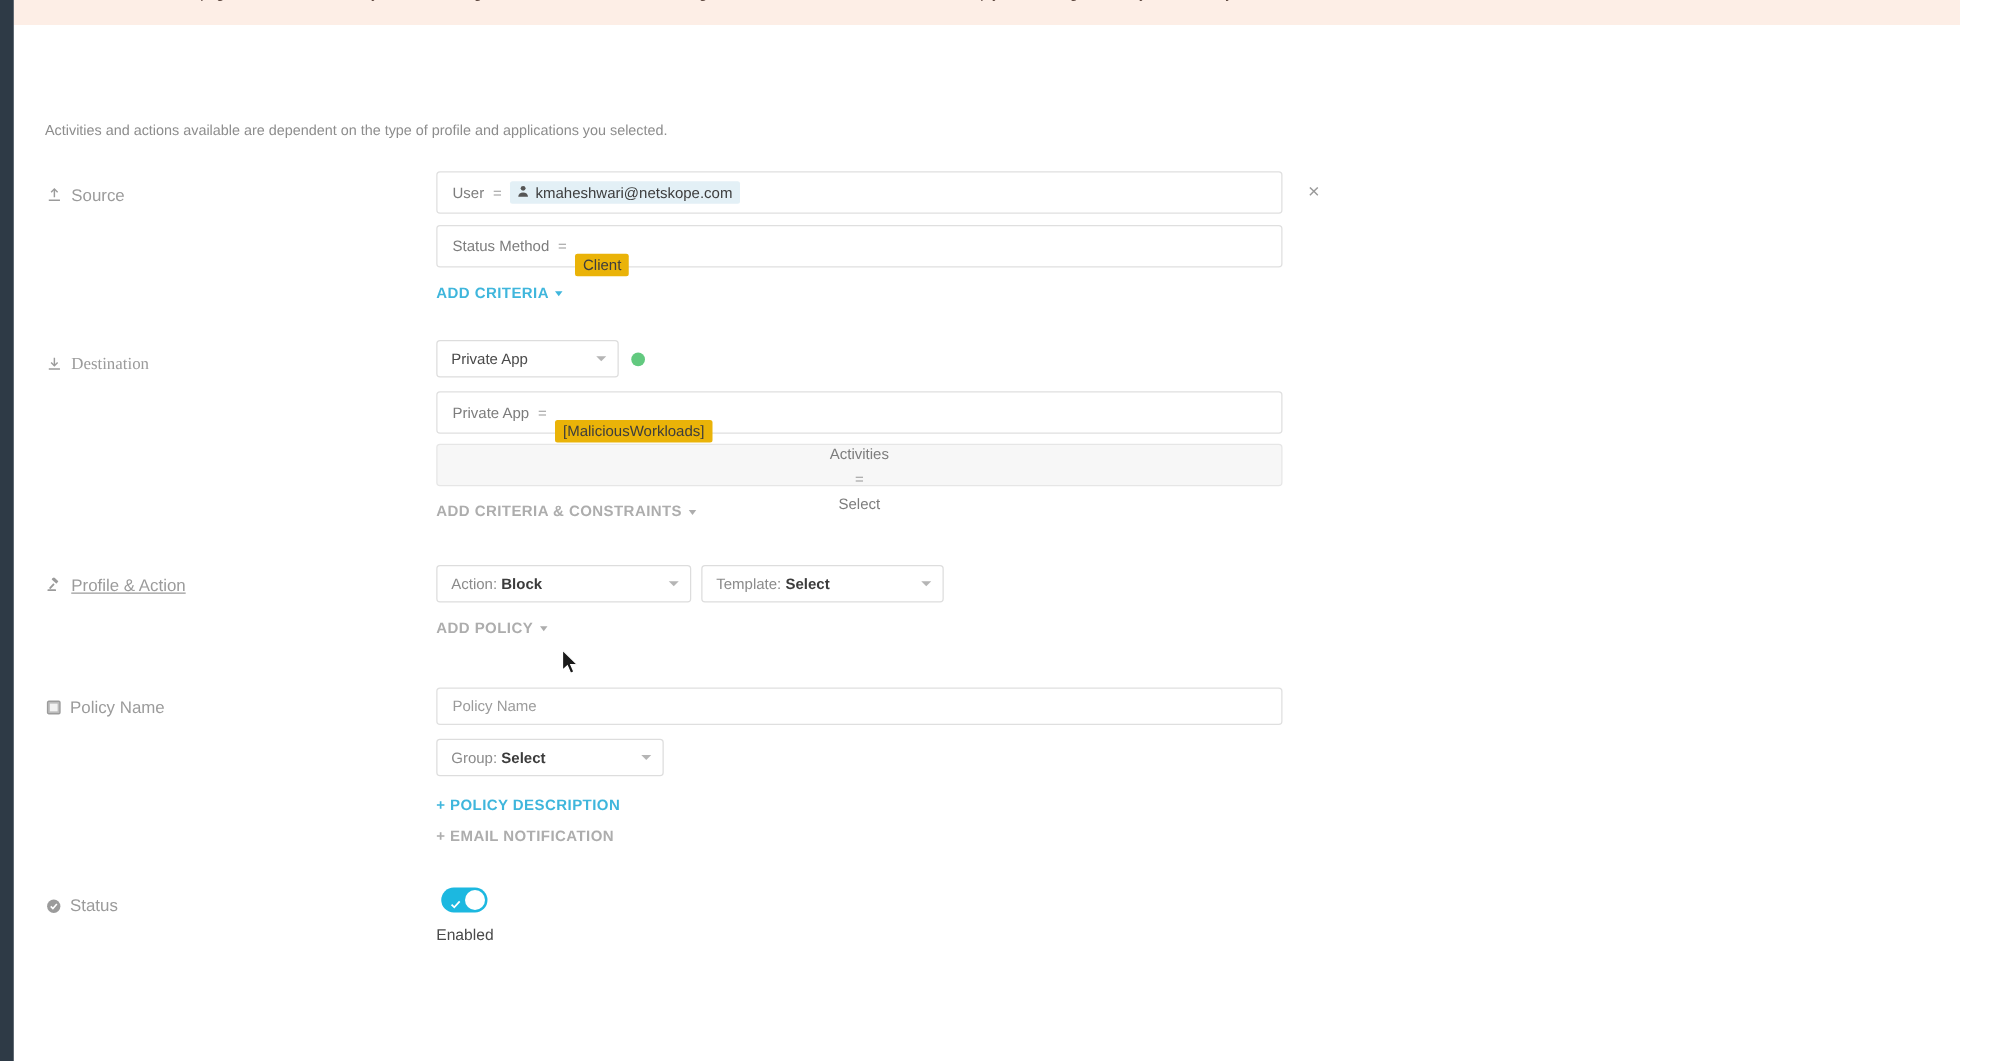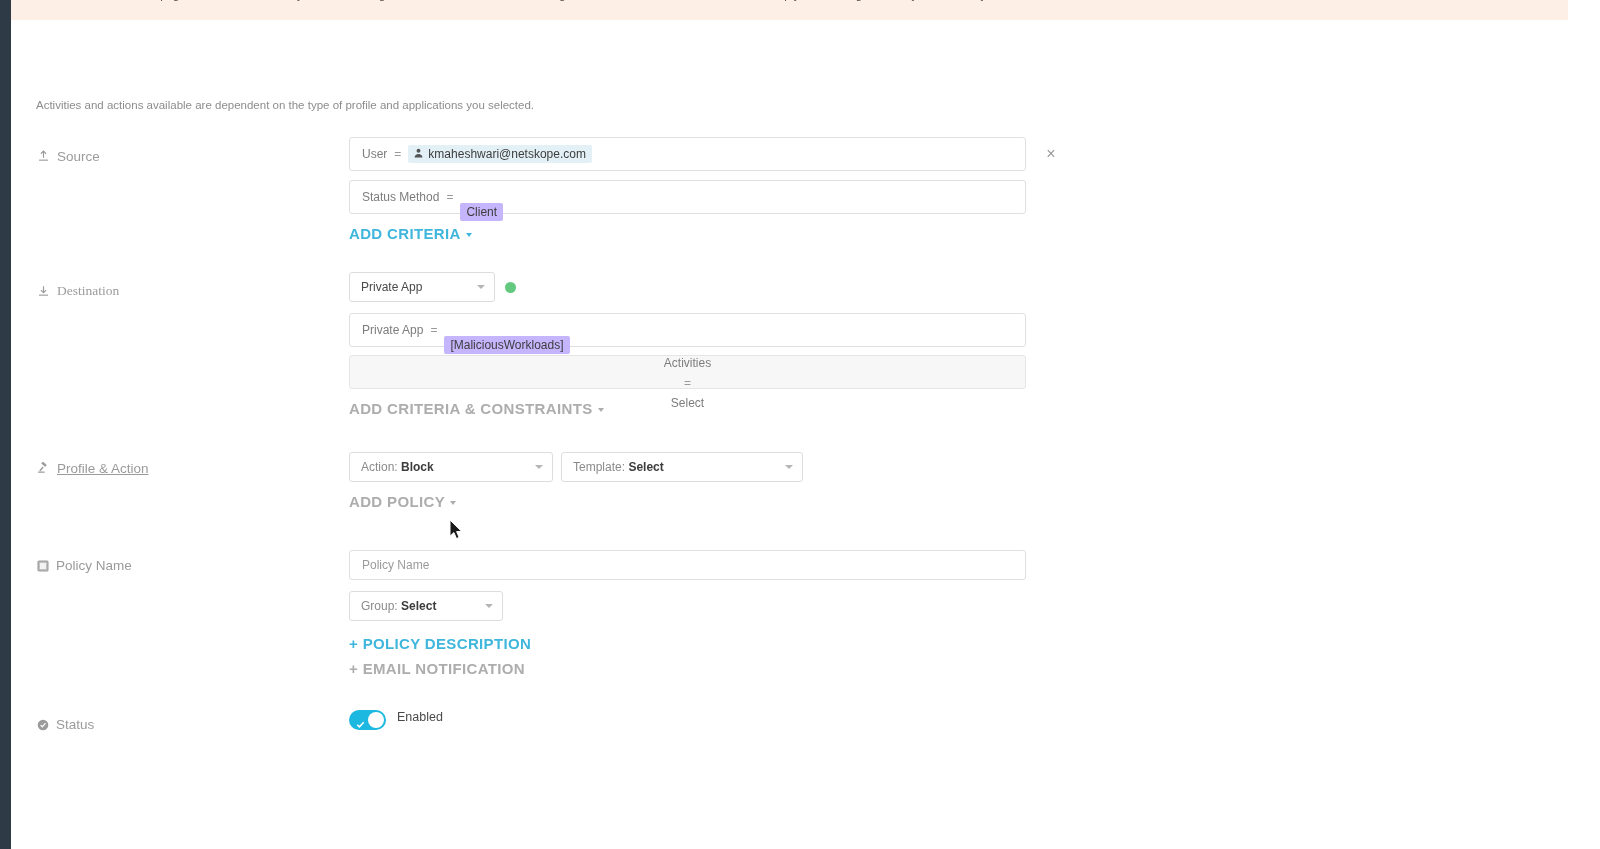--- a/index.html
+++ b/index.html
@@ -136,40 +136,40 @@
   .chip {
     background: #e3f0f6;
     border-radius: 2px;
     padding: 2px 6px;
     font-size: 12px;
     color: #3d3d3d;
     display: inline-flex;
     align-items: center;
     gap: 5px;
   }
-  .chip.plain { background: #c4b5fd; margin-top: 29px; }
+  .chip.plain { background: #eab308; margin-top: 29px; }
   .chip-icon { color: #555; display:block; }
 
   .row-with-remove {
     display: flex;
     align-items: center;
     gap: 3px;
   }
   .remove-x {
     width: 34px; height: 34px;
     margin-left: 5px;
     display: flex; align-items: center; justify-content: center;
     color: #9a9a9a;
     font-size: 16px;
     cursor: pointer;
     user-select: none;
   }
 
   .link-action {
-    font-size: 15px;
+    font-size: 12px;
     font-weight: 700;
     letter-spacing: .35px;
     color: #3fb6dc;
     cursor: pointer;
     display: inline-flex;
     align-items: center;
     gap: 5px;
   }
   .link-action.grey { color: #adadad; }
   .caret-dn {
@@ -222,21 +222,21 @@
     padding: 0 12px;
     font-size: 12px;
     color: #3c3c3c;
     font-family: "Liberation Sans", sans-serif;
     background: #fff;
     outline: none;
   }
   .text-input::placeholder { color: #9b9b9b; }
 
   
-  .toggle-wrap { display: flex; gap: 11px; }
+  .toggle-wrap { display: flex; align-items: center; gap: 11px; flex-direction: column; }
   .toggle {
     width: 37px; height: 20px;
     border-radius: 10px;
     background: #1cb8e0;
     position: relative;
     cursor: pointer;
     display: flex;
     align-items: center;
   }
   .toggle .knob {
@@ -387,21 +387,21 @@
         <span>Profile &amp; Action</span>
       </div>
 
       <div class="fields-col" style="top:0;">
         <div style="display:flex;align-items:center;gap:8px;">
           <div class="select-ctl" style="width:204px;">
             <span><span class="sel-prefix">Action:</span>
             <span class="sel-value">Block</span></span>
             <i class="sel-caret"></i>
           </div>
-          <div class="select-ctl" style="width:242px;">
+          <div class="select-ctl" style="width:194px;">
             <span><span class="sel-prefix">Template:</span>
             <span class="sel-value">Select</span></span>
             <i class="sel-caret"></i>
           </div>
         </div>
 
         <div style="height:11px;"></div>
 
         <div class="link-action grey">
           <span>ADD POLICY</span>
@@ -419,21 +419,21 @@
           </svg>
         </span>
         <span>Policy Name</span>
       </div>
 
       <div class="fields-col" style="top:0;">
         <input class="text-input" type="text" value="" placeholder="Policy Name" style="">
 
         <div style="height:11px;"></div>
 
-        <div class="select-ctl" style="width:154px;text-align:center;">
+        <div class="select-ctl" style="width:182px;text-align:center;">
           <span><span class="sel-prefix">Group:</span>
           <span class="sel-value">Select</span></span>
           <i class="sel-caret"></i>
         </div>
 
         <div style="height:14px;"></div>
 
         <div class="link-action">+ POLICY DESCRIPTION</div>
         <div style="height:7px;"></div>
         <div class="link-action grey">+ EMAIL NOTIFICATION</div>

